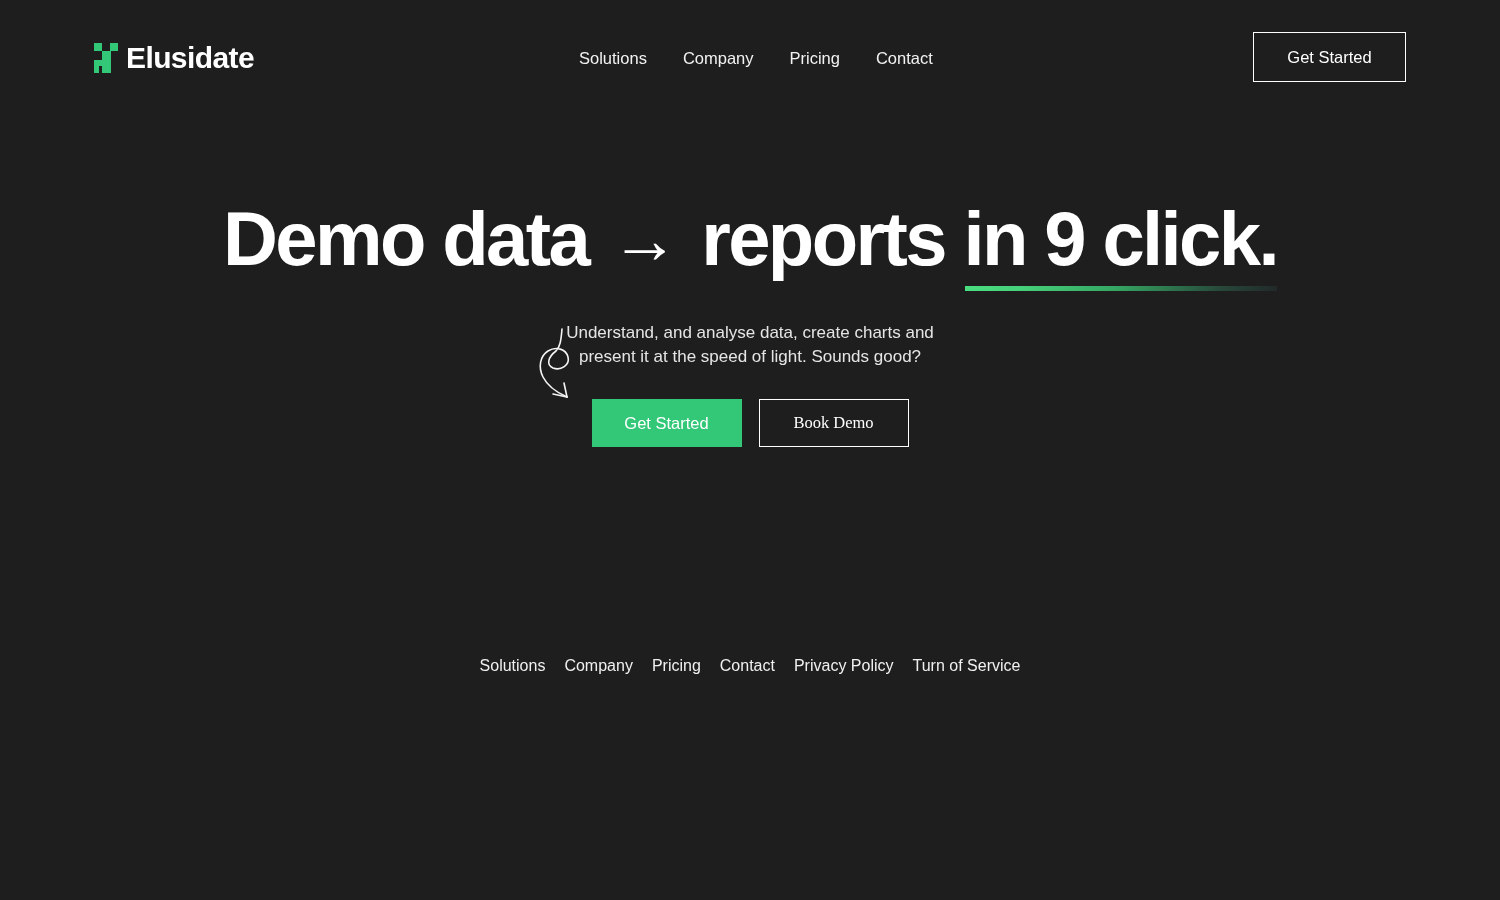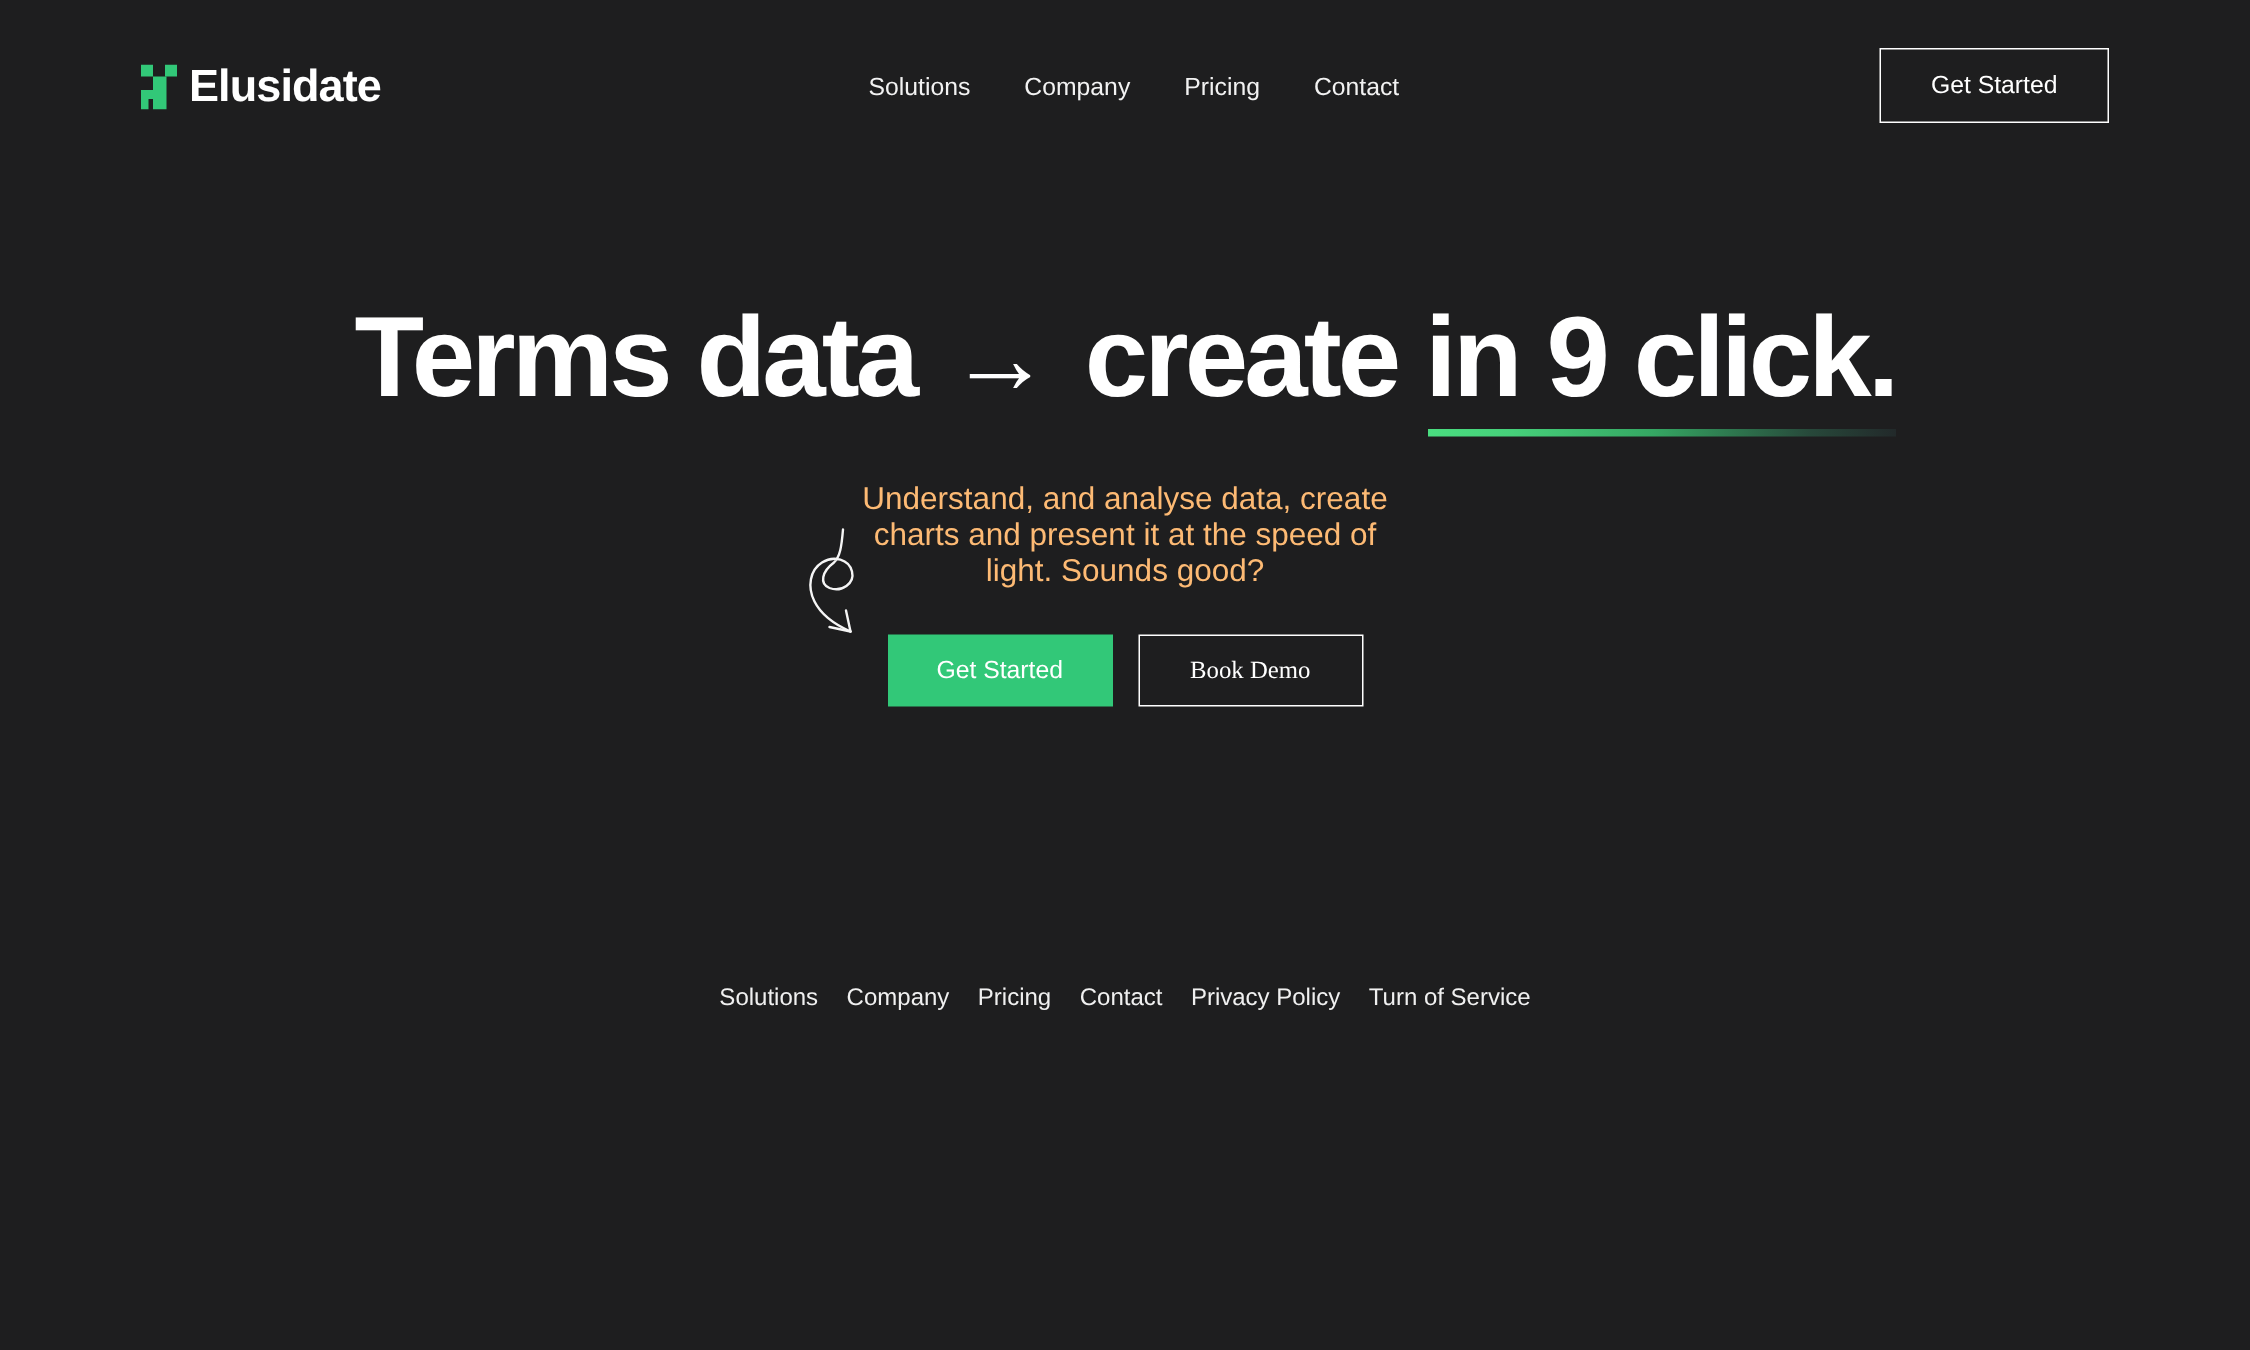--- a/index.html
+++ b/index.html
@@ -129,22 +129,22 @@
     right: 0px;
     bottom: -6px;
     height: 5px;
     background: linear-gradient(to right, #4ade80 0%, #46d07a 18%, #35a763 48%, #27483a 82%, #22292a 100%);
   }
 
   .subhead {
     margin: 12px auto;
     margin-top: 36px;
     width: 380px;
-    color: #fdba74;
-    font-size: 21px;
+    color: #e5e5e5;
+    font-size: 17px;
     line-height: 24px;
   }
 
   .cta-row {
     position: relative;
     margin-top: 30px;
     display: flex;
     justify-content: center;
     align-items: flex-start;
     gap: 17px;
@@ -237,23 +237,23 @@
       <a href="#">Pricing</a>
       <a href="#">Contact</a>
     </nav>
 
     <button class="header-cta">Get Started</button>
   </div>
 
   <div class="hero">
 
     <h1 class="headline">
-      <span>Terms data</span>
+      <span>Demo data</span>
       <span class="arrow-glyph">→</span>
-      <span>create</span>
+      <span>reports</span>
       <span class="underlined">in 9 click.</span>
     </h1>
 
     <p class="subhead">
       <span>Understand, and analyse data, create charts and</span>
       <span>present it at the speed of light. Sounds good?</span>
     </p>
 
     <div class="cta-row">
 

